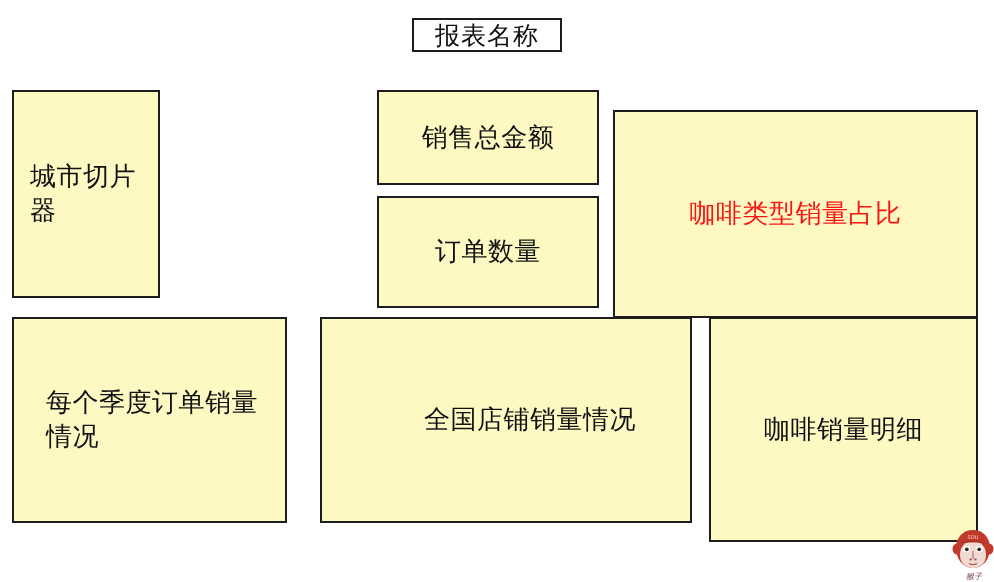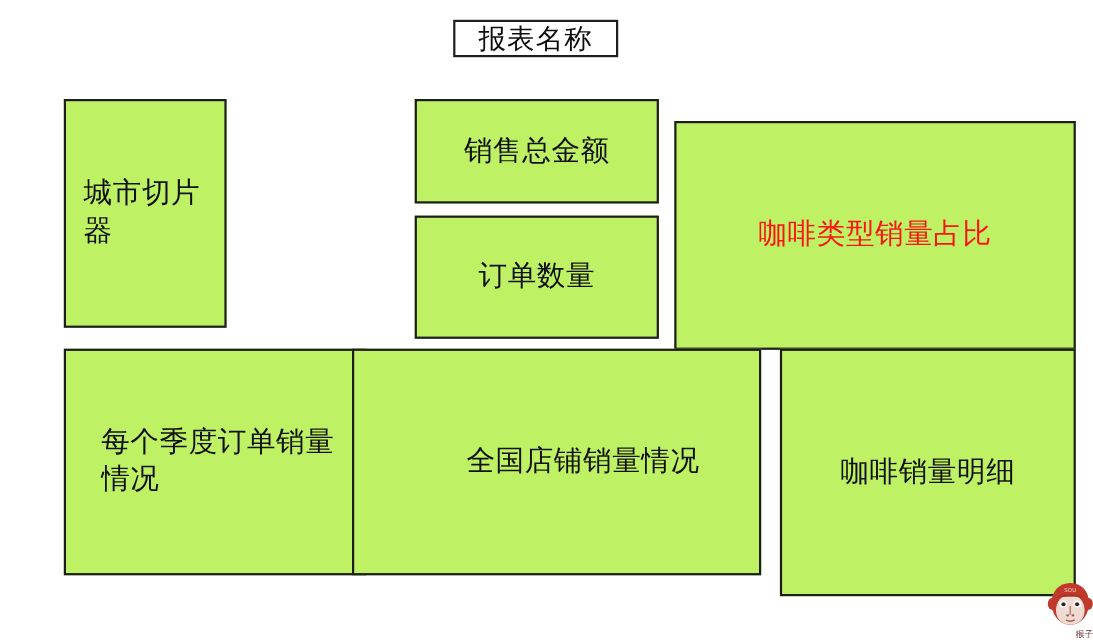--- a/index.html
+++ b/index.html
@@ -39,36 +39,36 @@
     font-size: 25px;
     line-height: 1;
     letter-spacing: 1px;
     color: #0d0d0d;
     white-space: nowrap;
   }
 
   
   .panel {
     position: absolute;
-    background: #bef264;
+    background: #fef9c3;
     border: 2px solid #1d1d1d;
     box-sizing: border-box;
     display: flex;
     align-items: center;
     overflow: hidden;
   }
   .panel .panel-label {
     font-size: 26px;
     line-height: 1.30;
     color: #111111;
     letter-spacing: 0.5px;
     width: 100%;
     box-sizing: border-box;
   }
-  .panel.align-left  { justify-content: center; margin-left: 46px; }
+  .panel.align-left  { justify-content: center; }
   .panel.align-left  .panel-label { text-align: left; padding: 0 16px; }
   .panel.align-center { justify-content: center; }
   .panel.align-center .panel-label { text-align: center; padding: 0 10px; }
   .panel .panel-label.red { color: #fb1414; }
 
   
   #panel-city-slicer      { left: 12px;  top: 90px;  width: 148px; height: 208px; }
   #panel-cup-type         { left: 175px; top: 90px;  width: 188px; height: 208px; }
   #panel-total-sales      { left: 377px; top: 90px;  width: 222px; height: 95px;  }
   #panel-order-count      { left: 377px; top: 196px; width: 222px; height: 112px; }
@@ -81,26 +81,27 @@
   .watermark {
     position: absolute;
     left: 952px;
     top: 528px;
     width: 42px;
     height: 54px;
   }
   .watermark svg { display: block; }
   .watermark .wm-text {
     position: absolute;
-    right: 0px;
+    right: 12px;
     bottom: 1px;
     font-size: 8px;
     color: #6b3636;
     line-height: 1;
     white-space: nowrap;
+    font-style: italic;
   }
 </style>
 </head>
 <body>
 
 <div id="canvas">
 
   <div class="title-box">
     <span class="title-text">报表名称</span>
   </div>

